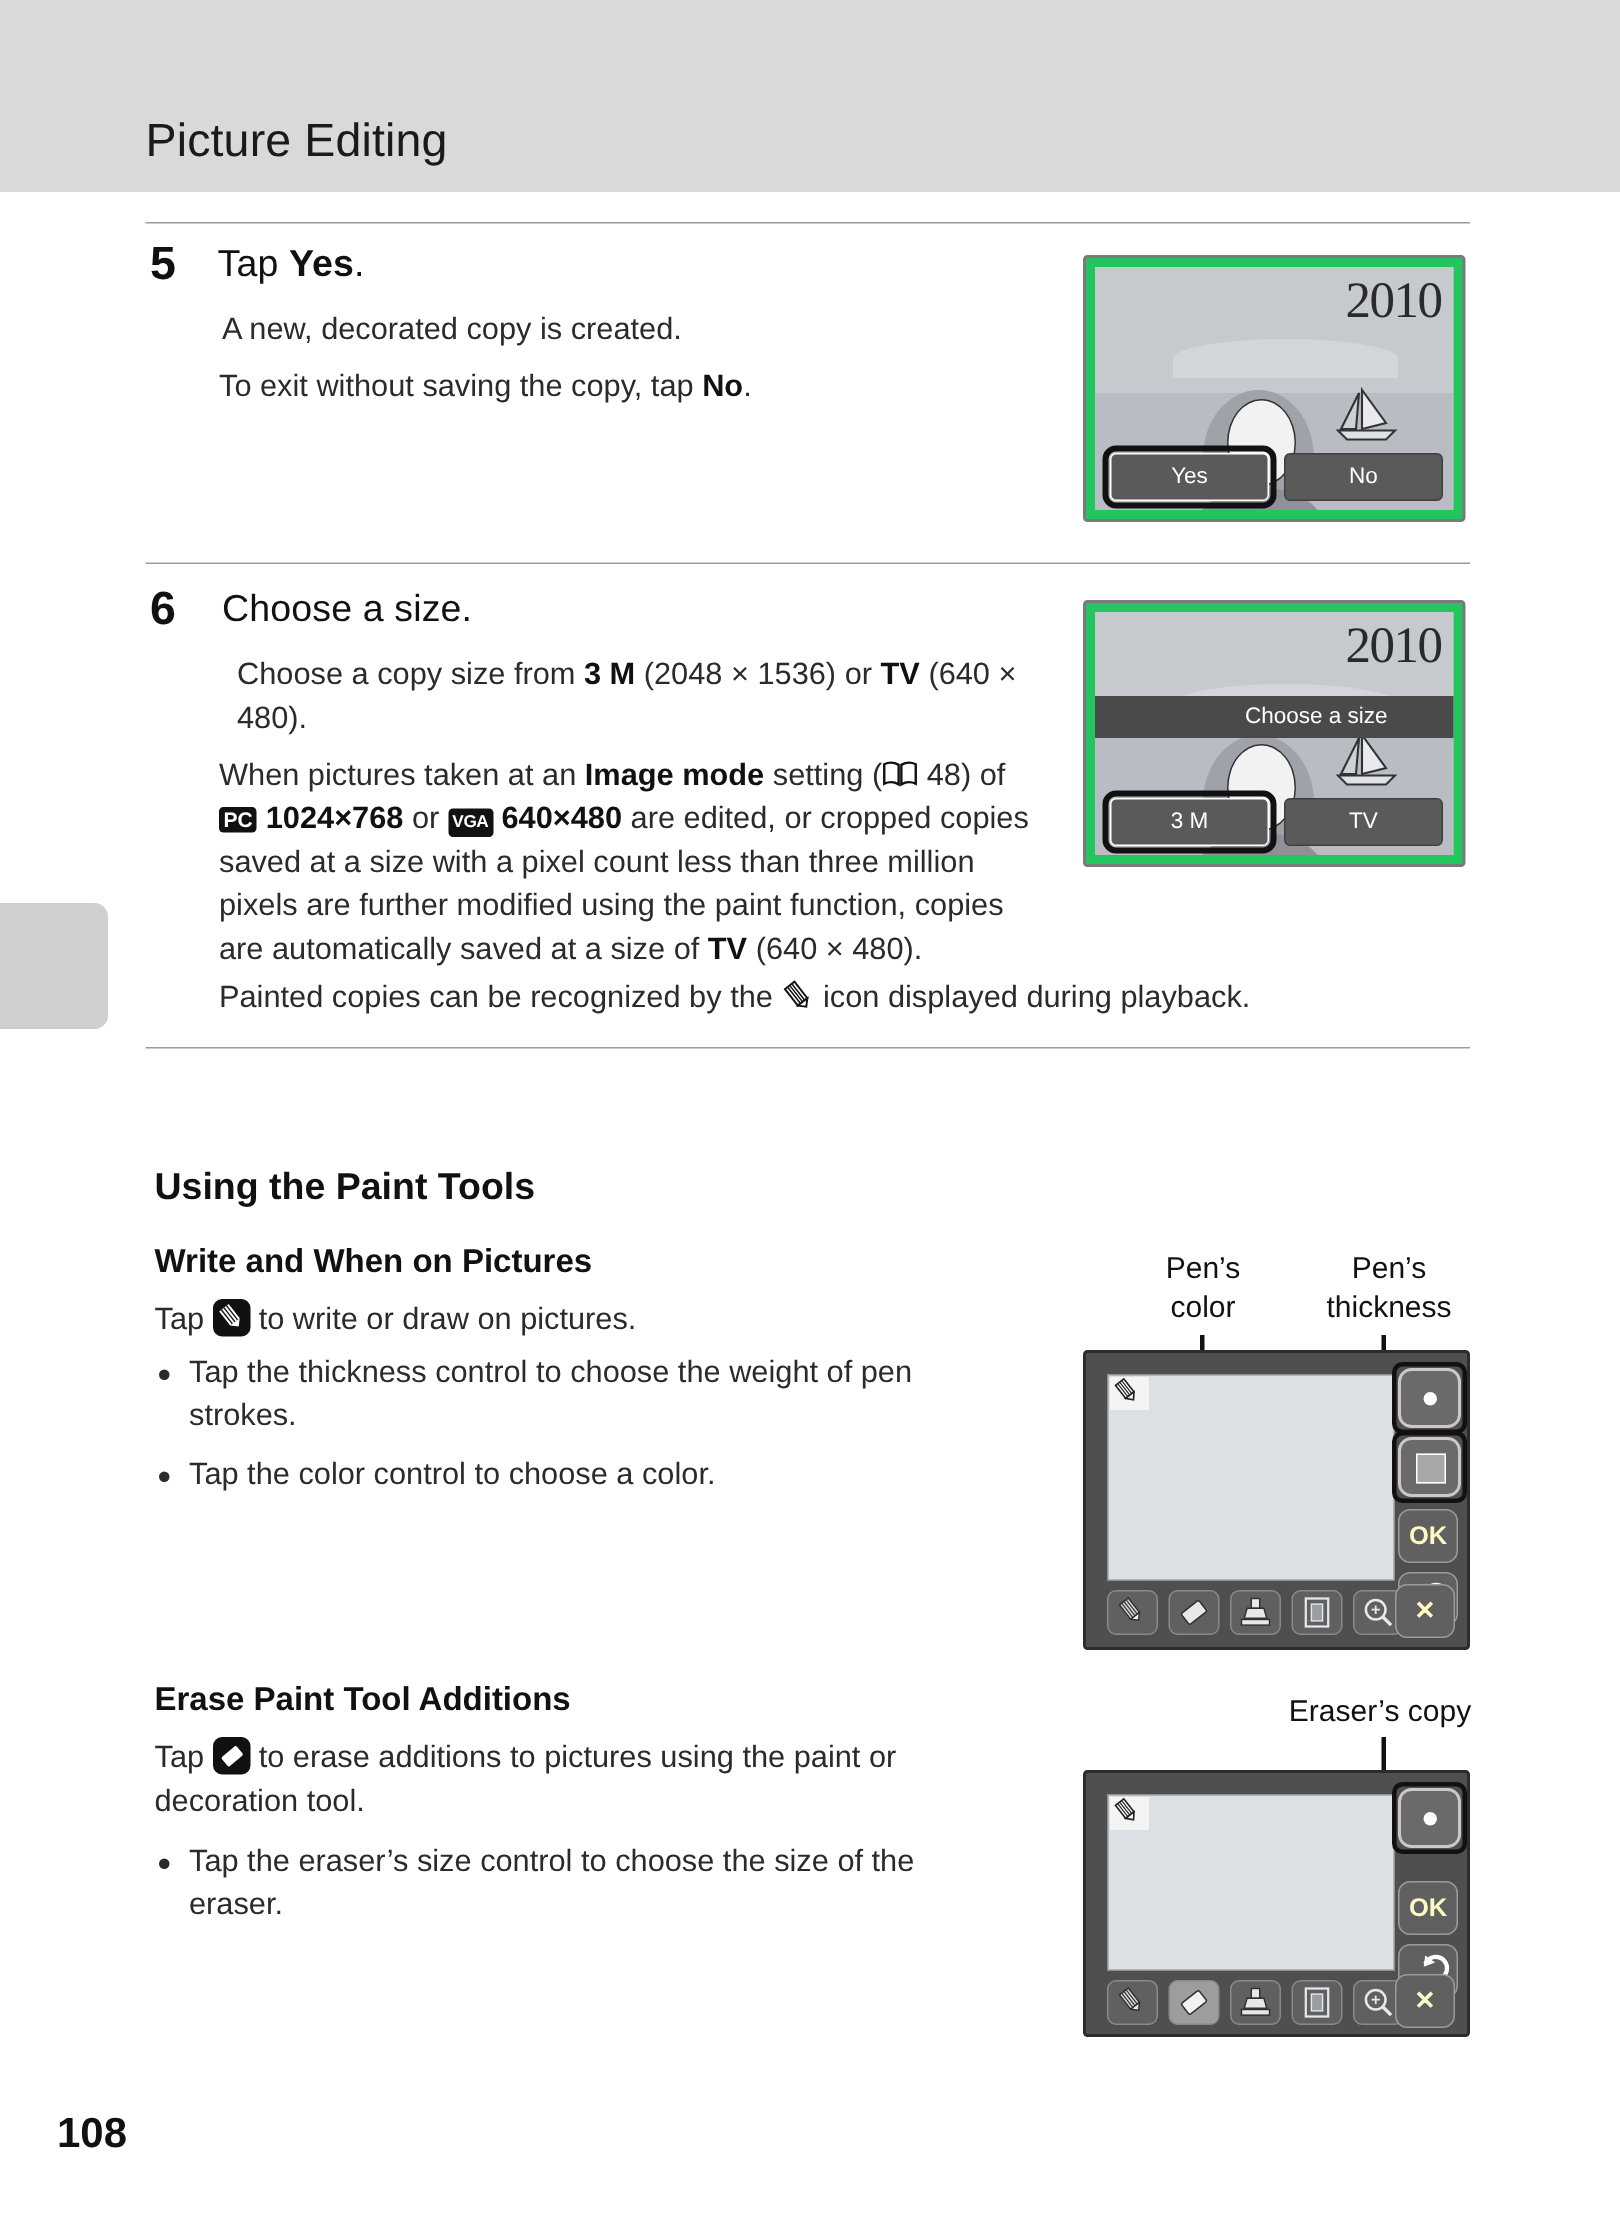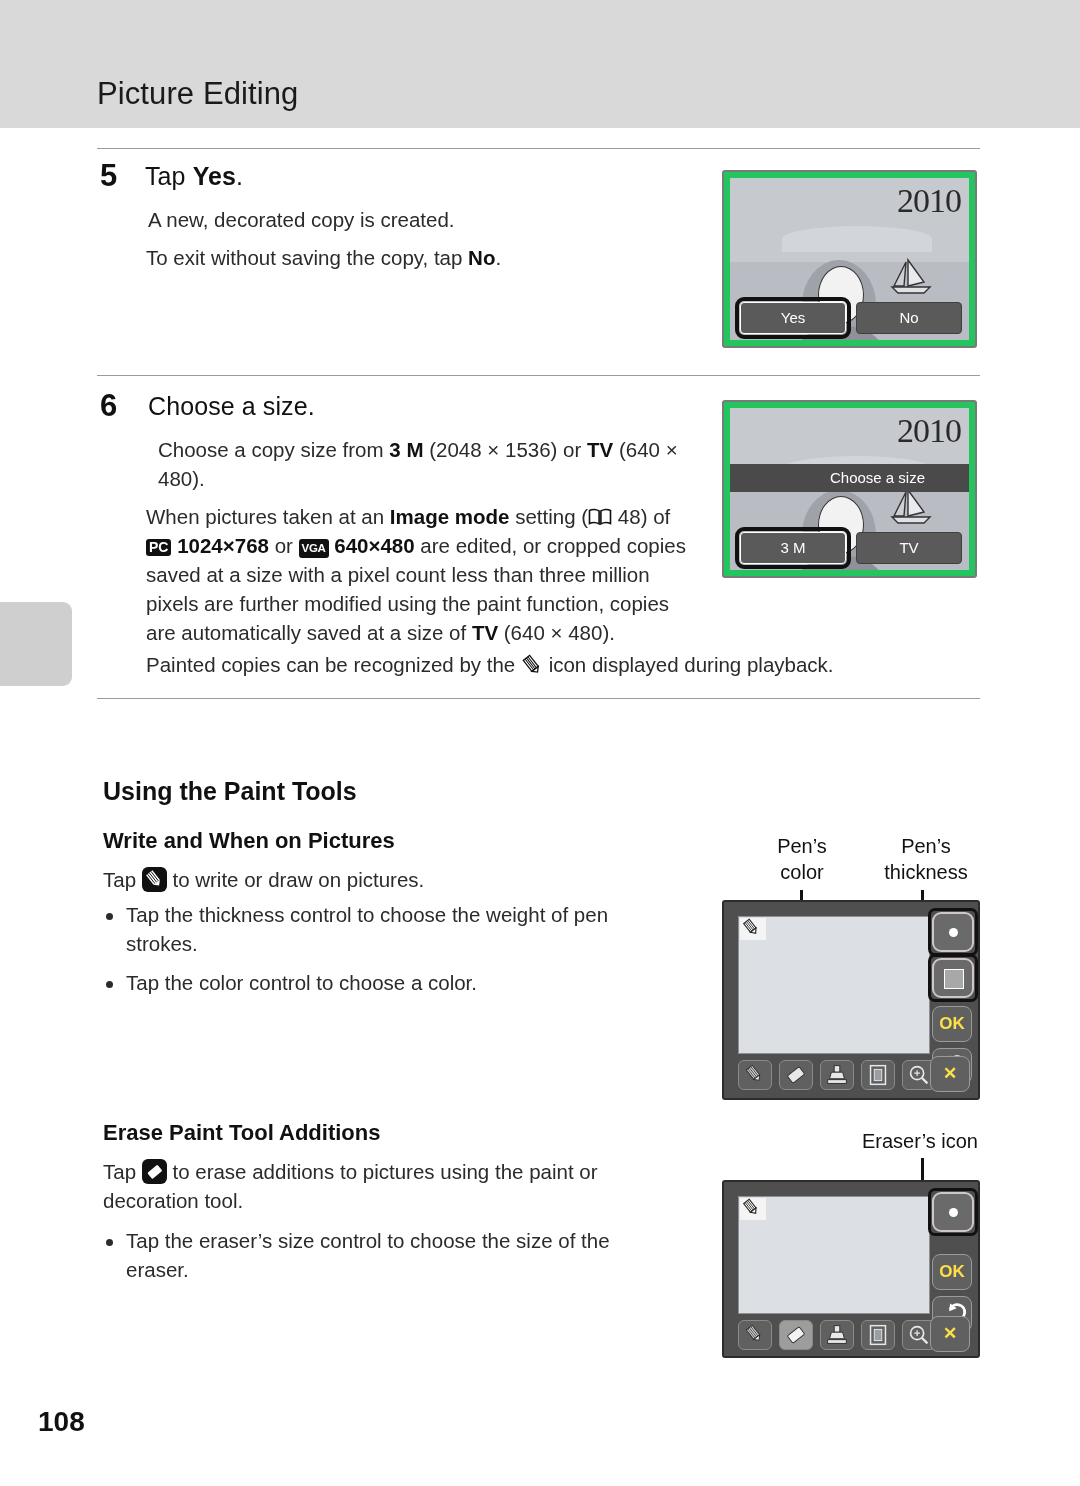--- a/index.html
+++ b/index.html
@@ -104,21 +104,21 @@
     position:absolute;width:26px;height:22px;background:#f4f4f4;
   }
   .tool-btn{
     position:absolute;width:34px;height:30px;background:#606060;
     border:1px solid #8a8a8a;border-radius:6px;box-sizing:border-box;
   }
   .tool-btn.active{background:#9d9d9d;}
   .side-btn{
     position:absolute;width:40px;height:36px;background:#606060;
     border:1px solid #9a9a9a;border-radius:8px;box-sizing:border-box;
-    color:#fde047;font-size:17px;font-weight:bold;text-align:center;line-height:34px;
+    color:#fef9c3;font-size:17px;font-weight:bold;text-align:center;line-height:34px;
   }
   .side-ctrl{
     position:absolute;width:42px;height:40px;background:#6a6a6a;
     border:2px solid #cfc6cc;border-radius:9px;box-sizing:border-box;
   }
   .sel-box{position:absolute;border:3px solid #111;border-radius:7px;box-sizing:border-box;}
   .callout-label{position:absolute;font-size:20px;color:#111;text-align:center;line-height:26px;}
   .callout-line{position:absolute;background:#111;}
   
   .page-num{
@@ -313,21 +313,21 @@
     <svg viewBox="0 0 40 36" width="38" height="34">
         <path d="M26 24a8 8 0 10-8-11" fill="none" stroke="#fff" stroke-width="3"></path>
         <path d="M18 7l-1 8 8-3z" fill="#fff"></path>
       </svg>
   </div>
   <div class="side-btn" style="left:208px;top:188px;height:0;border:none;"></div>
 
 </div>
 <div class="side-btn" style="left:930px;top:1056px;">✕</div>
 
-<div class="callout-label" style="left:852px;top:1128px;width:136px;text-align:center;">Eraser’s icon</div>
+<div class="callout-label" style="left:852px;top:1128px;width:136px;text-align:center;">Eraser’s copy</div>
 <div class="callout-line" style="left:921px;top:1158px;width:3px;height:30px;"></div>
 
 <div class="paint" style="left:722px;top:1180px;width:258px;height:178px;">
   <div class="paint-canvas" style="left:14px;top:14px;width:190px;height:116px;"></div>
   <div class="paint-pencil-badge" style="left:16px;top:16px;">
     <svg viewBox="0 0 26 22" width="26" height="22">
         <g transform="rotate(-38 13 11)">
           <rect x="9" y="1" width="7" height="11" fill="#fff" stroke="#222" stroke-width="1.1"></rect>
           <path d="M10.8 1v11M12.5 1v11M14.2 1v11" stroke="#222" stroke-width=".8"></path>
           <path d="M9 12l3.5 4 3.5-4z" fill="#fff" stroke="#222" stroke-width="1.1"></path>

